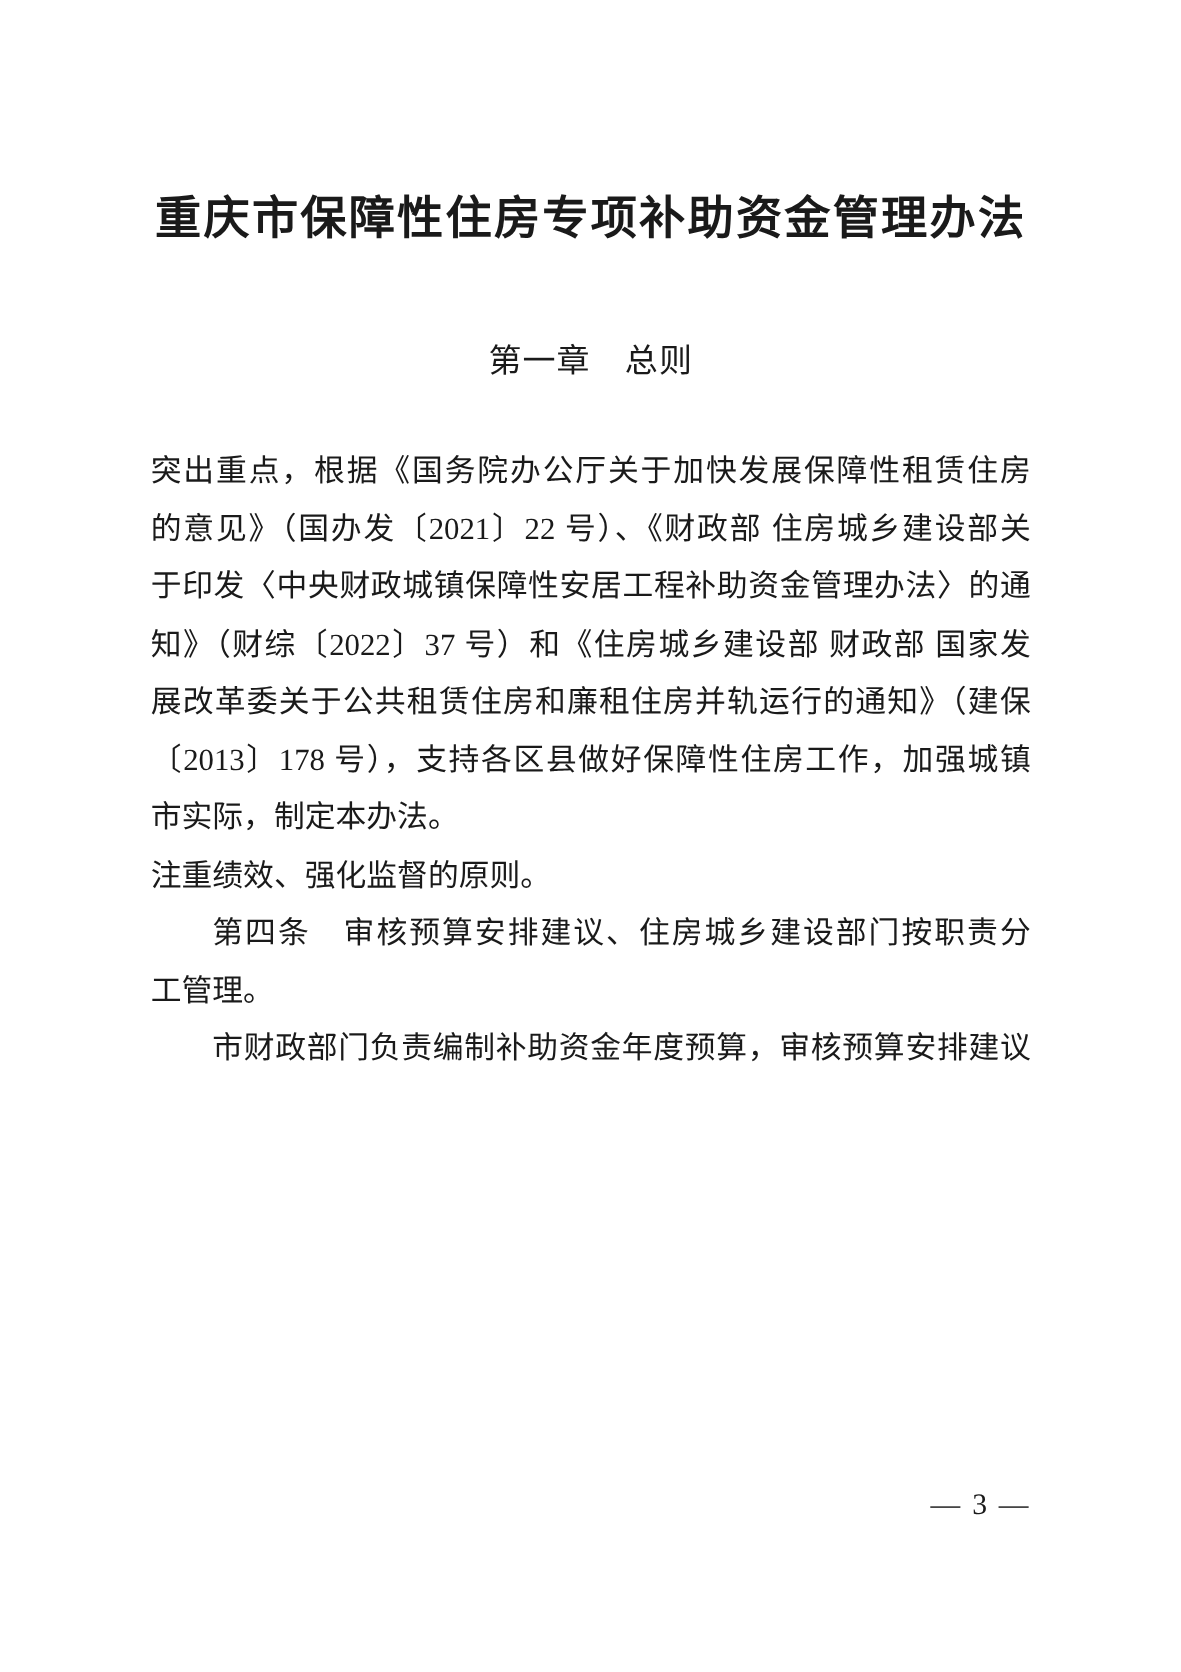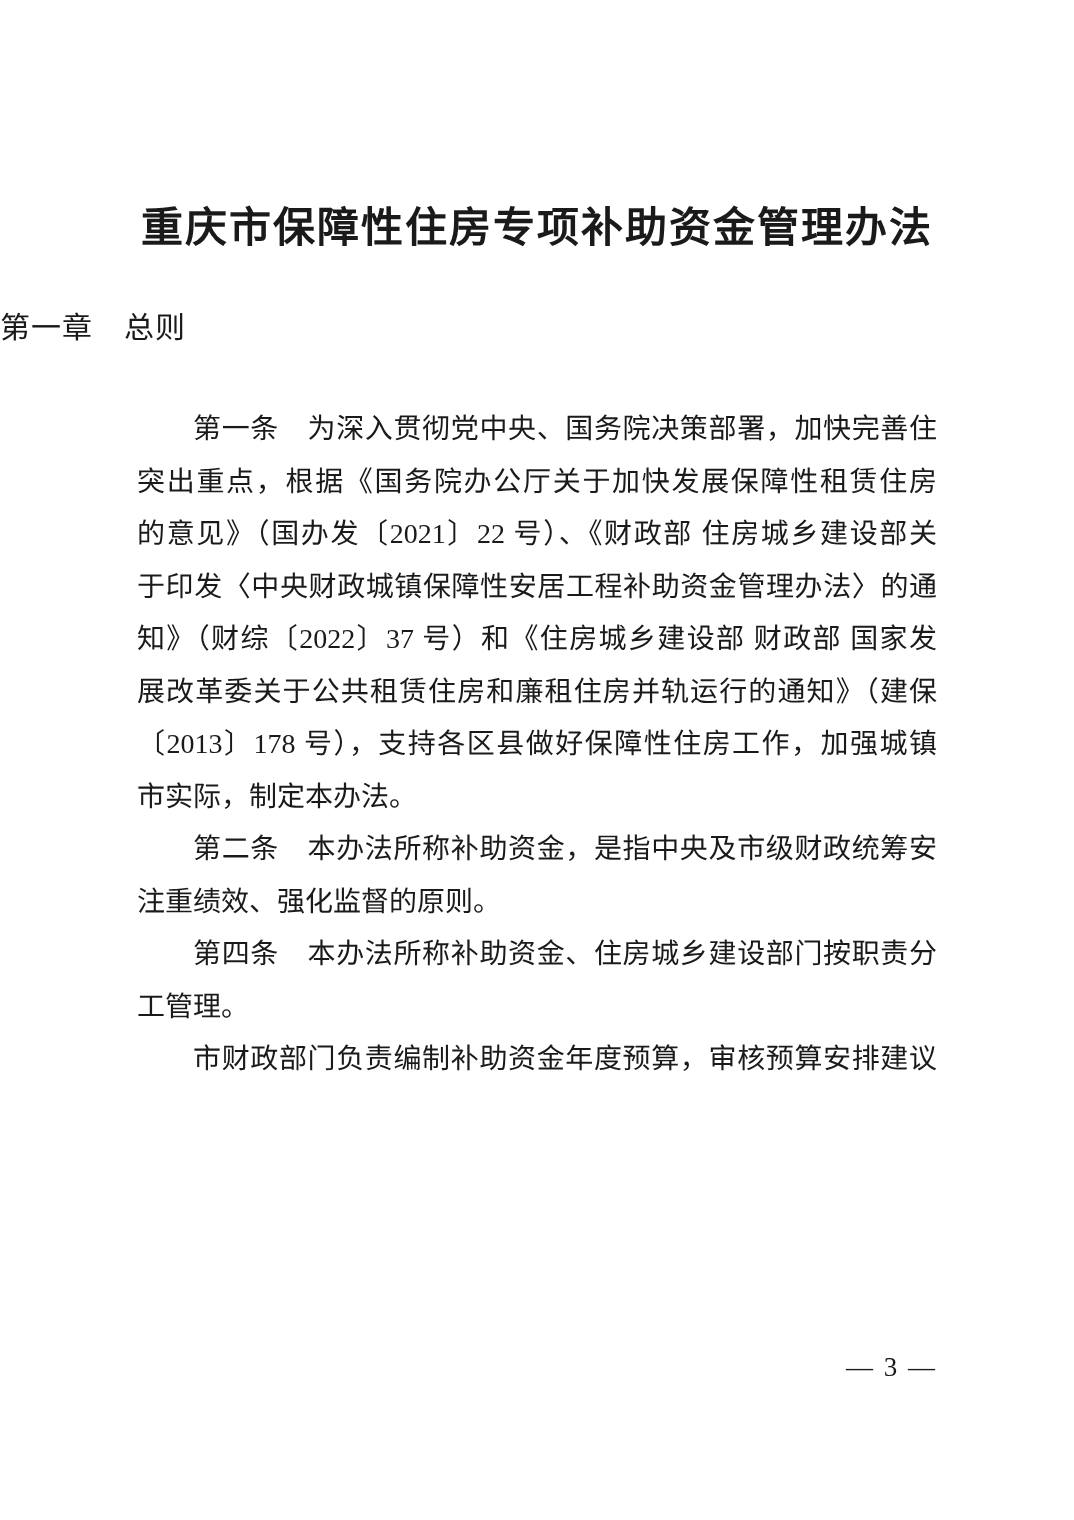--- a/index.html
+++ b/index.html
@@ -12,36 +12,37 @@
     width: 1074px;
     height: 1520px;
     margin: 0 auto;
     background: #ffffff;
     color: #1a1a1a;
     font-family: "Liberation Serif", "DejaVu Serif", serif;
     overflow: hidden;
   }
   .doc-title {
     position: absolute;
-    top: 204px;
+    top: 176px;
     left: 0;
     right: 0;
     margin: 0;
     text-align: center;
     font-size: 42px;
     font-weight: bold;
     letter-spacing: 2px;
     line-height: 1.15;
     white-space: nowrap;
   }
   .chapter-heading {
     position: absolute;
     top: 303px;
     left: 0;
     right: 0;
+    text-align: center;
     font-size: 30px;
     font-weight: normal;
     letter-spacing: 1px;
     white-space: nowrap;
   }
   .doc-body {
     position: absolute;
     top: 403px;
     left: 137px;
     width: 800px;
@@ -75,30 +76,28 @@
 </head>
 <body>
 
 <div class="page">
 
   <h1 class="doc-title">重庆市保障性住房专项补助资金管理办法</h1>
 
   <div class="chapter-heading">第一章　总则</div>
 
   <div class="doc-body">
-      <div class="body-line indent justify">第一条　为深入贯彻党中央、国务院决策部署，加快完善住</div>
       <div class="body-line justify">突出重点，根据《国务院办公厅关于加快发展保障性租赁住房</div>
       <div class="body-line justify">的意见》（国办发〔2021〕22 号）、《财政部 住房城乡建设部关</div>
       <div class="body-line justify">于印发〈中央财政城镇保障性安居工程补助资金管理办法〉的通</div>
       <div class="body-line justify">知》（财综〔2022〕37 号）和《住房城乡建设部 财政部 国家发</div>
       <div class="body-line justify">展改革委关于公共租赁住房和廉租住房并轨运行的通知》（建保</div>
       <div class="body-line justify">〔2013〕178 号），支持各区县做好保障性住房工作，加强城镇</div>
       <div class="body-line">市实际，制定本办法。</div>
-      <div class="body-line indent justify">第二条　本办法所称补助资金，是指中央及市级财政统筹安</div>
       <div class="body-line">注重绩效、强化监督的原则。</div>
-      <div class="body-line indent justify">第四条　本办法所称补助资金、住房城乡建设部门按职责分</div>
+      <div class="body-line indent justify">第四条　审核预算安排建议、住房城乡建设部门按职责分</div>
       <div class="body-line">工管理。</div>
       <div class="body-line indent justify">市财政部门负责编制补助资金年度预算，审核预算安排建议</div>
     </div>
 
   <div class="page-number">— 3 —</div>
 
 </div>
 
 </body></html>

